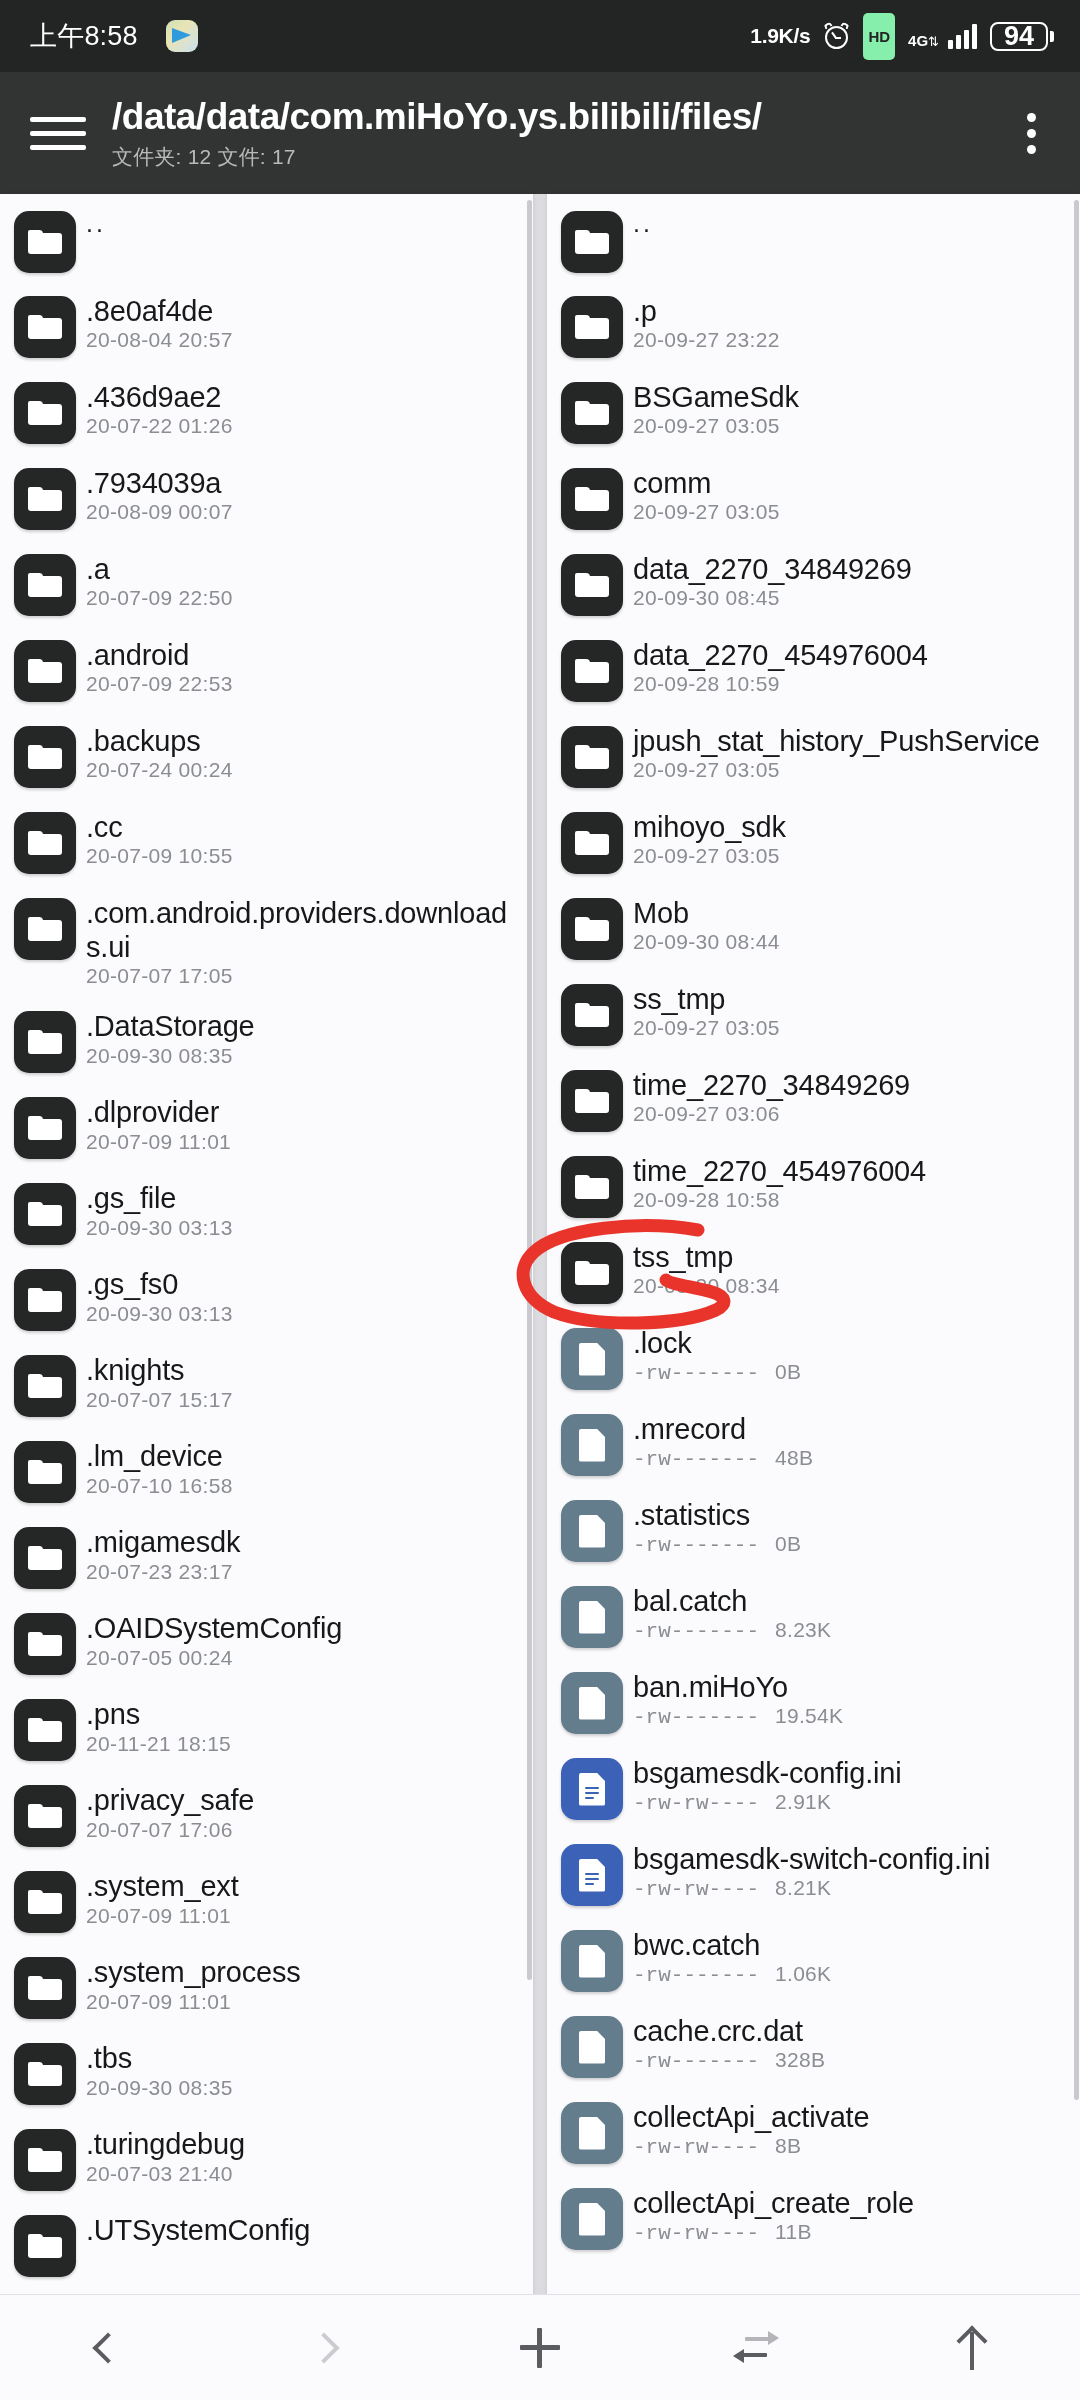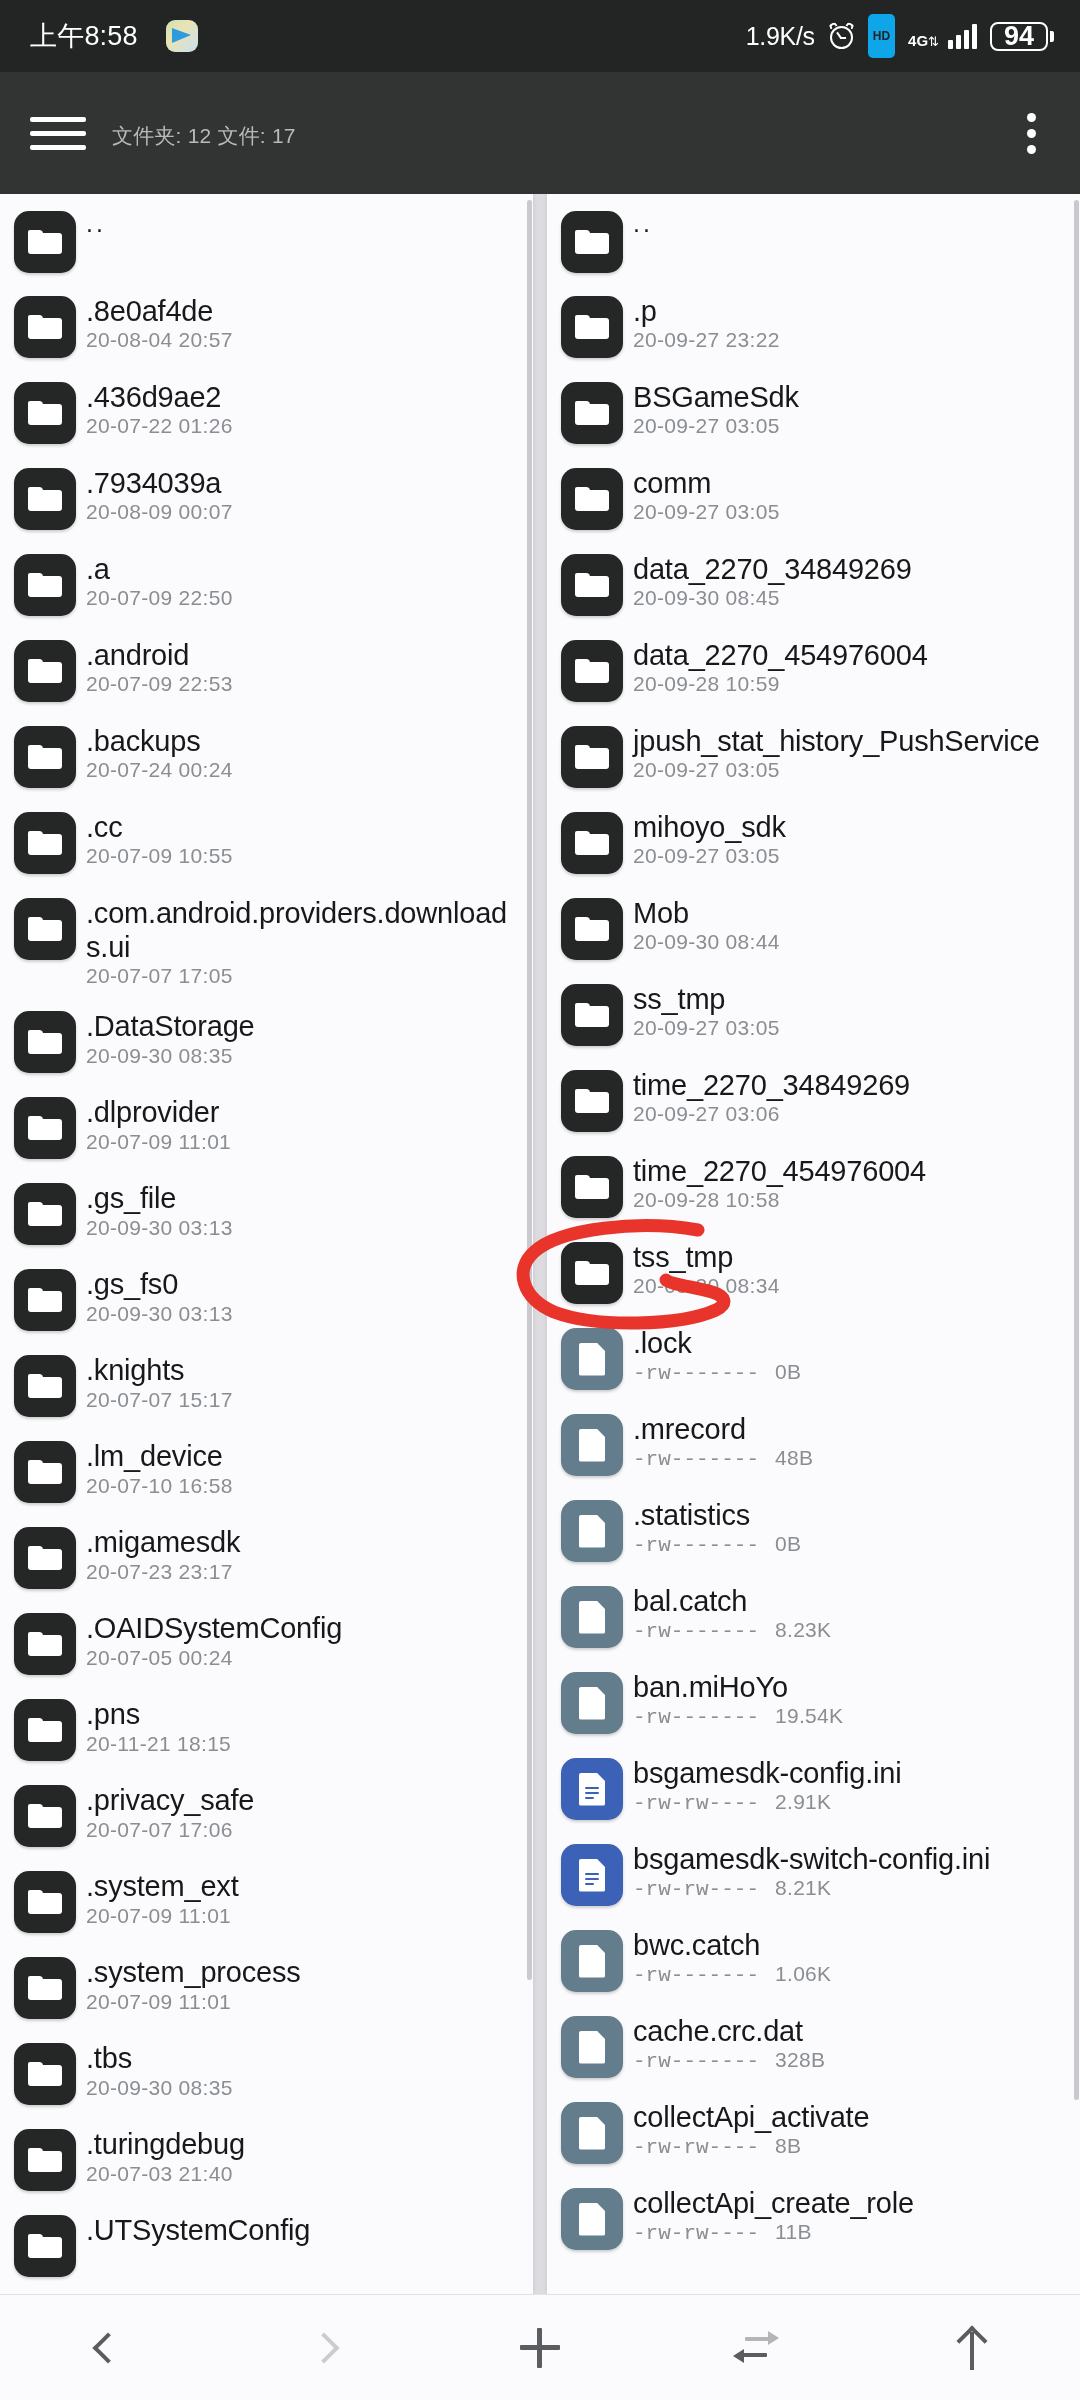--- a/index.html
+++ b/index.html
@@ -25,41 +25,41 @@
     position:relative; overflow:hidden; flex:0 0 auto;
   }
   .tg-icon::after{
     content:""; position:absolute; left:6px; top:8px;
     width:0; height:0;
     border-left:19px solid #2f9bdd;
     border-top:7px solid transparent;
     border-bottom:8px solid transparent;
   }
   .sb-right{ display:flex; align-items:center; gap:13px; }
-  .sb-speed{ font-size:25px; font-weight:400; letter-spacing:-.3px; }
+  .sb-speed{ font-size:21px; font-weight:700; letter-spacing:-.3px; }
   .ic-alarm{ width:27px; height:27px; position:relative; }
   .ic-alarm .ring{
     position:absolute; left:2px; top:3px; width:23px; height:23px;
     border:2.6px solid #fff; border-radius:50%;
   }
   .ic-alarm .hand{
     position:absolute; left:12px; top:8px; width:2.4px; height:7px;
     background:#fff; transform-origin:bottom center; transform:rotate(-35deg);
   }
   .ic-alarm .hand2{
     position:absolute; left:12px; top:14px; width:6px; height:2.4px; background:#fff;
   }
   .ic-alarm .b1,.ic-alarm .b2{
     position:absolute; top:0px; width:8px; height:5px; border:2.4px solid #fff;
     border-bottom:none; border-radius:6px 6px 0 0;
   }
   .ic-alarm .b1{ left:1px; transform:rotate(-28deg); }
   .ic-alarm .b2{ right:1px; transform:rotate(28deg); }
   .ic-hd{
-    background:#0ea5e9; color:#232524; font-size:12px; font-weight:700;
+    background:#86efac; color:#232524; font-size:15px; font-weight:700;
     border-radius:5px; padding:16px 5px; line-height:1;
   }
   .ic-signal{ display:flex; align-items:flex-end; gap:9px; }
   .sig-g{ position:relative; display:flex; flex-direction:row; align-items:center; }
   .sig-g .g4{ font-size:15px; font-weight:700; line-height:1; margin-bottom:1px; }
   .sig-g .ud{ font-size:13px; line-height:1; }
   .bars{ display:flex; align-items:flex-end; gap:3px; height:26px; }
   .bars i{ display:block; width:5px; background:#fff; border-radius:1px; }
   .bars i:nth-child(1){ height:9px; }
   .bars i:nth-child(2){ height:14px; }
@@ -232,20 +232,21 @@
   </div>
 </div>
 
 <div id="appbar">
   <div class="hamburger">
     <span></span>
       <span></span>
       <span></span>
   </div>
   <div class="titlewrap">
+    <div class="apptitle">/data/data/com.miHoYo.ys.bilibili/files/</div>
     <div class="appsub">文件夹: 12  文件: 17</div>
   </div>
   <div class="kebab">
     <i></i>
       <i></i>
       <i></i>
   </div>
 </div>
 
 <div id="panes">

